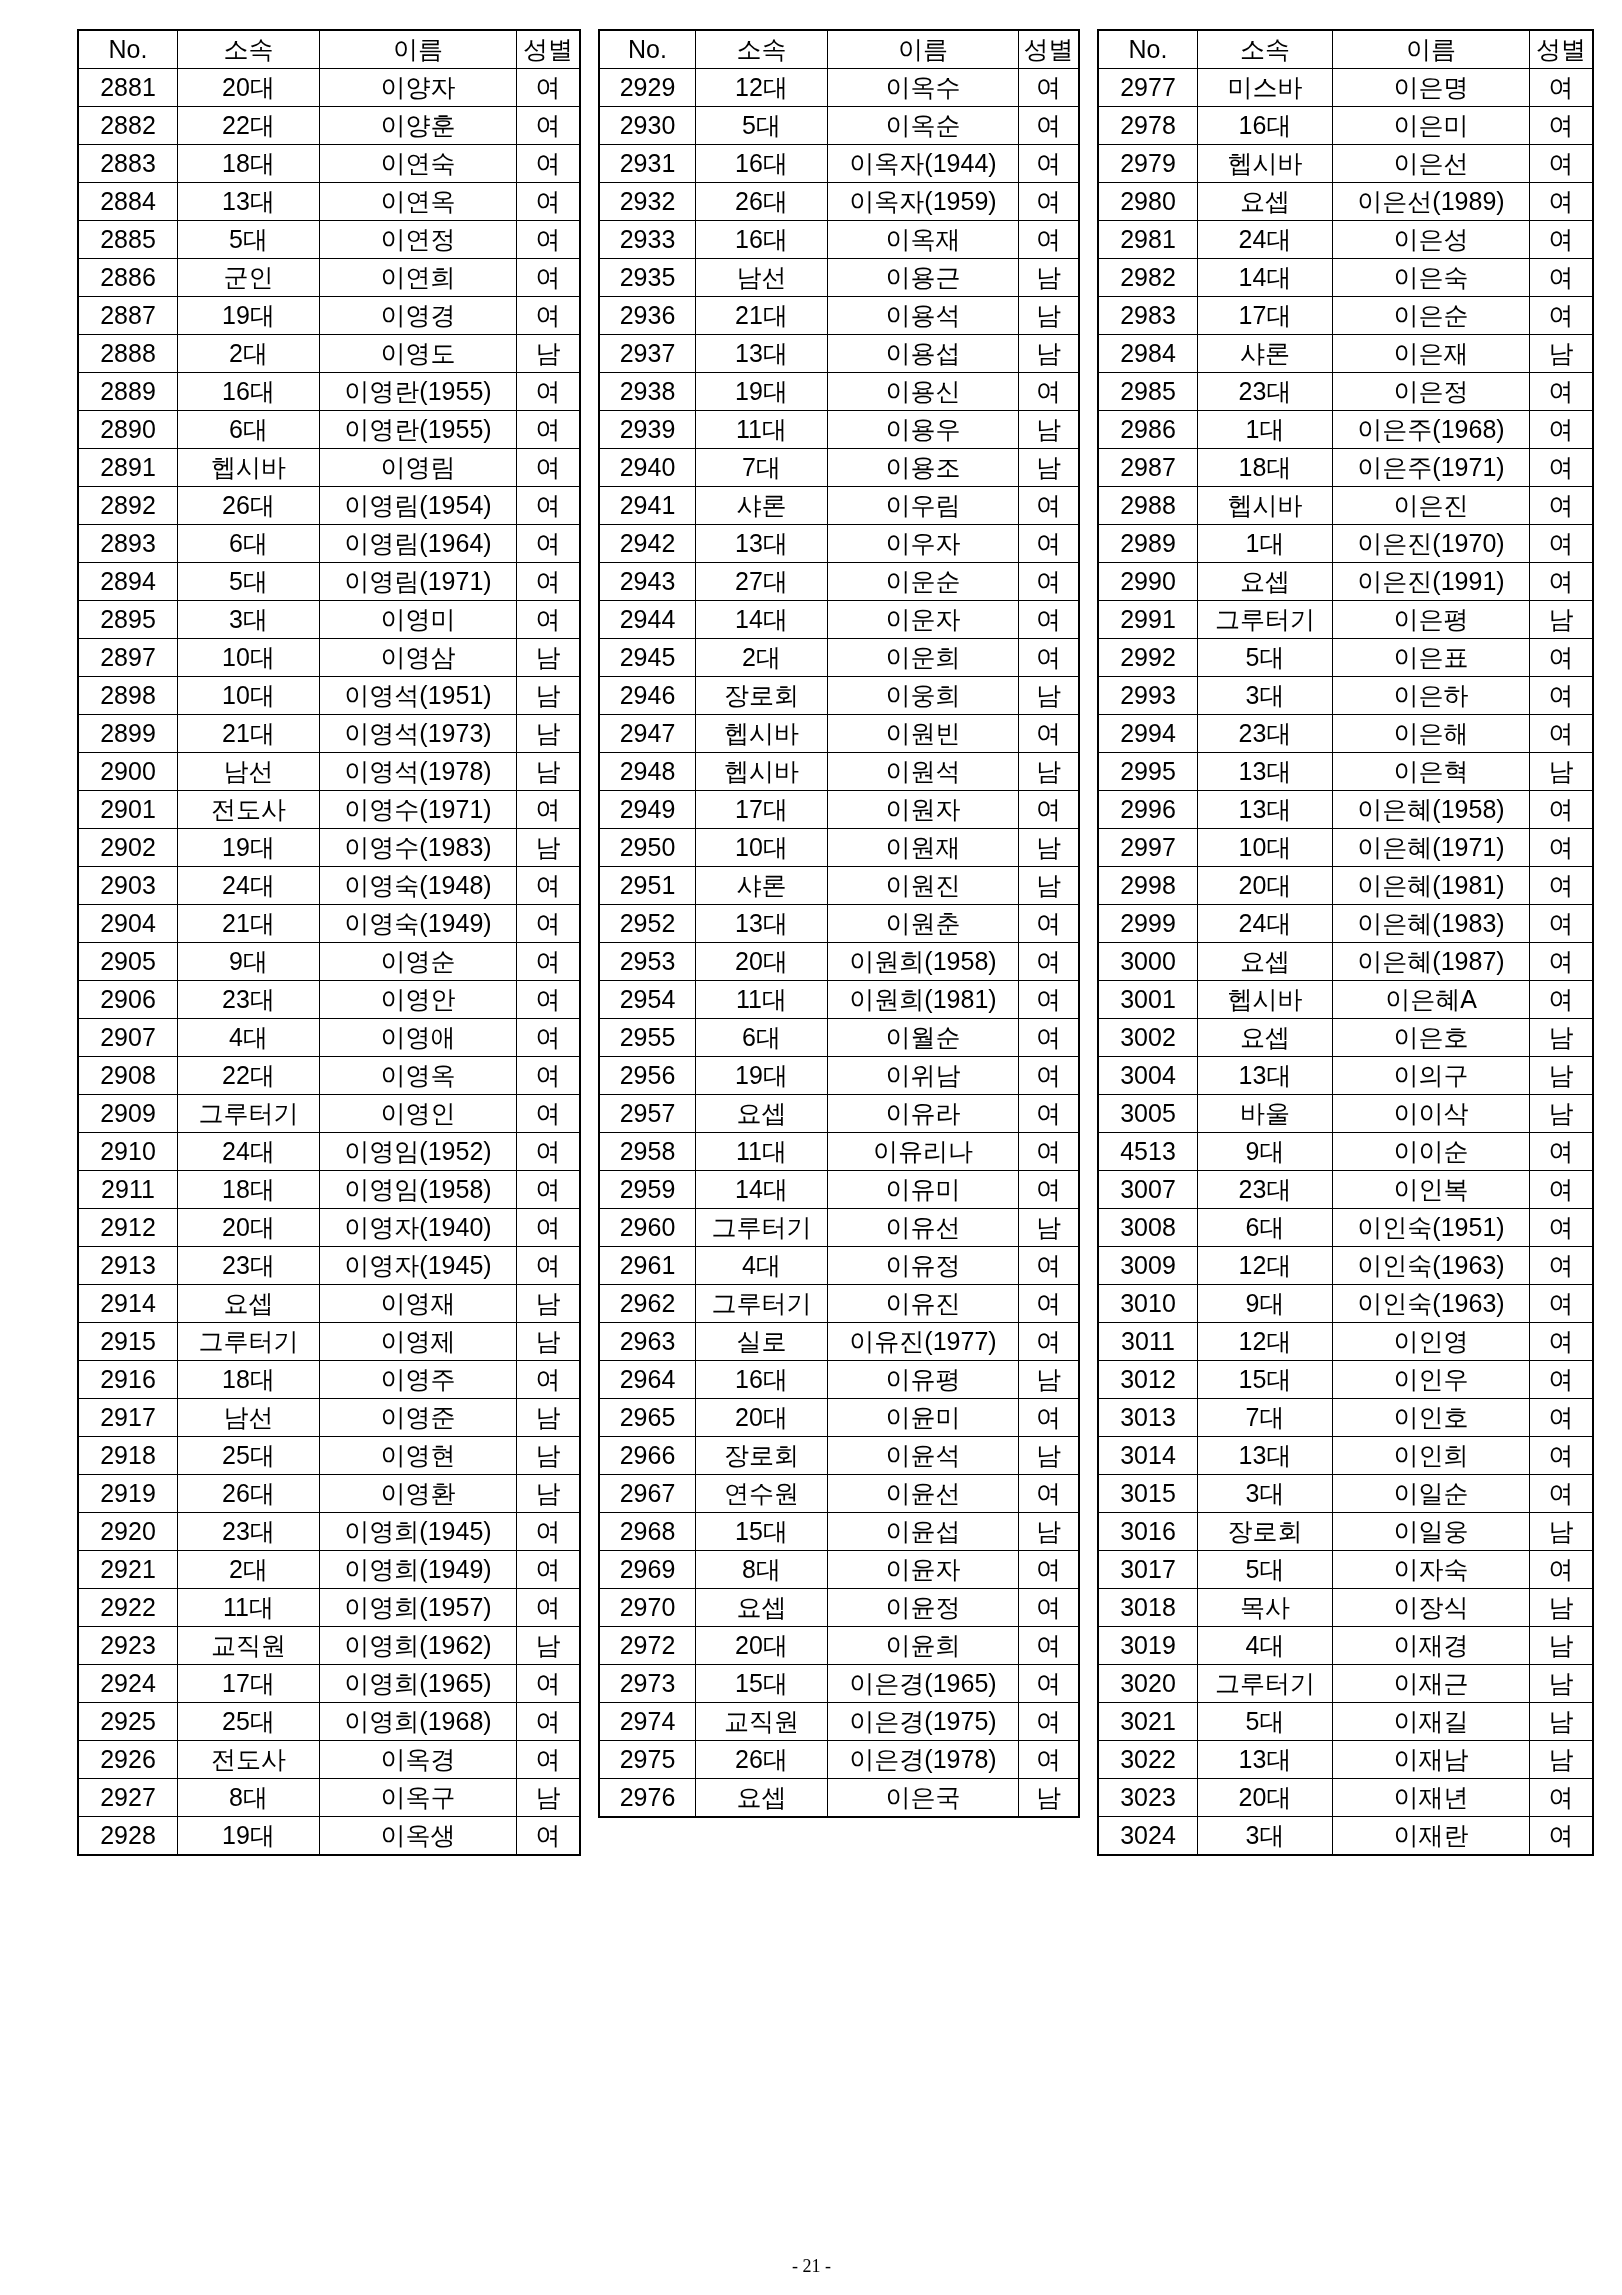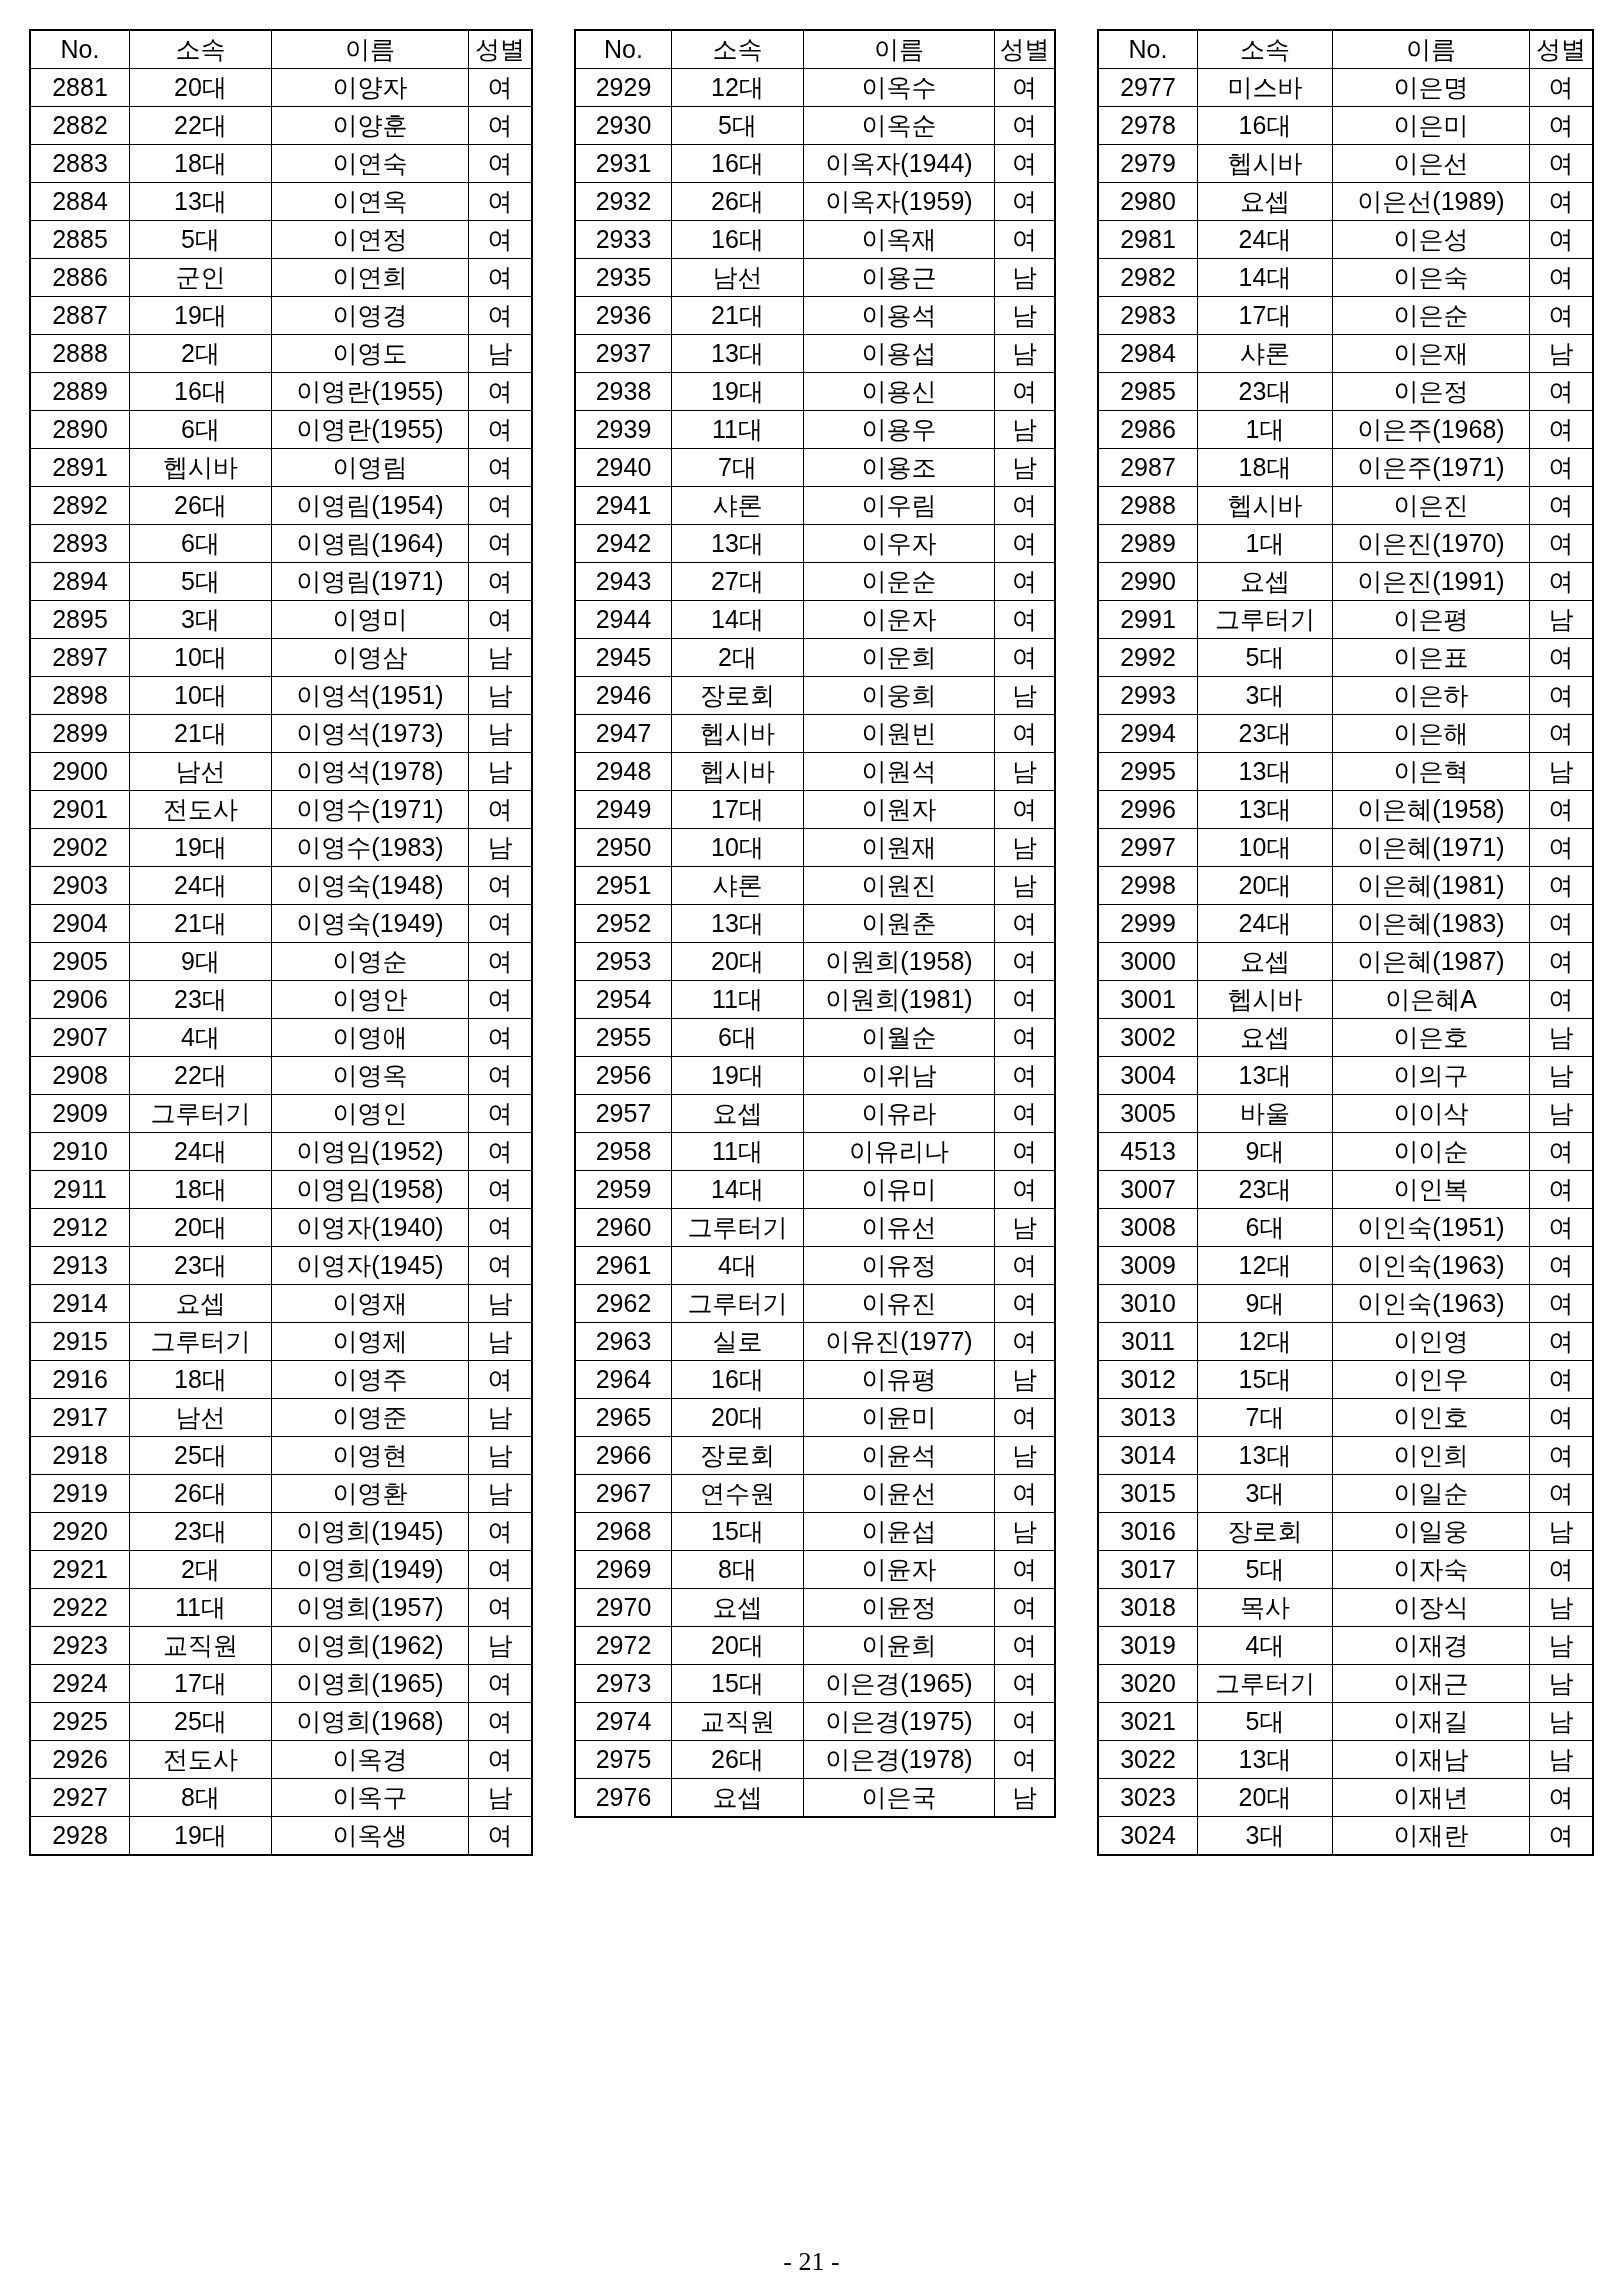--- a/index.html
+++ b/index.html
@@ -11,23 +11,23 @@
     overflow:hidden;
   }
   .page {
     position:relative;
     width:1623px; height:2295px;
     box-sizing:border-box;
     padding:29px 29px 0 29px;
   }
   .columns {
     display:flex;
-    justify-content:space-between;
+    justify-content:flex-end;
     align-items:flex-start;
-    gap:10px;
+    gap:17px;
   }
   .col { flex:0 0 auto; }
   table.roster {
     border-collapse:collapse;
     table-layout:fixed;
     border:2.6px solid #000;
   }
   table.roster td, table.roster th {
     border:1.3px solid #000;
     text-align:center;
@@ -55,21 +55,21 @@
   .col-3 .c-no   { width:98px; }
   .col-3 .c-org  { width:134px; }
   .col-3 .c-name { width:196px; }
   .col-3 .c-sex  { width:62px; }
 
   .footer {
     position:absolute;
     left:0; right:0;
     bottom:18.3px;
     text-align:center;
-    font-size:26px;
+    font-size:18px;
     font-family:"Liberation Serif","DejaVu Serif",serif;
   }
 </style>
 </head>
 <body>
 
 <div class="page">
   <div class="columns">
 
     <div class="col col-1">

